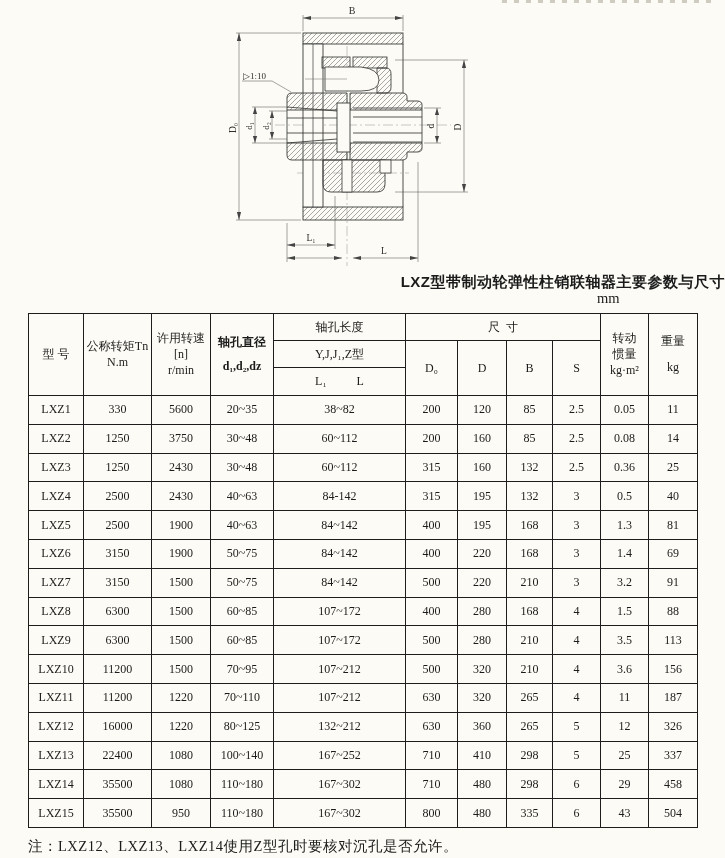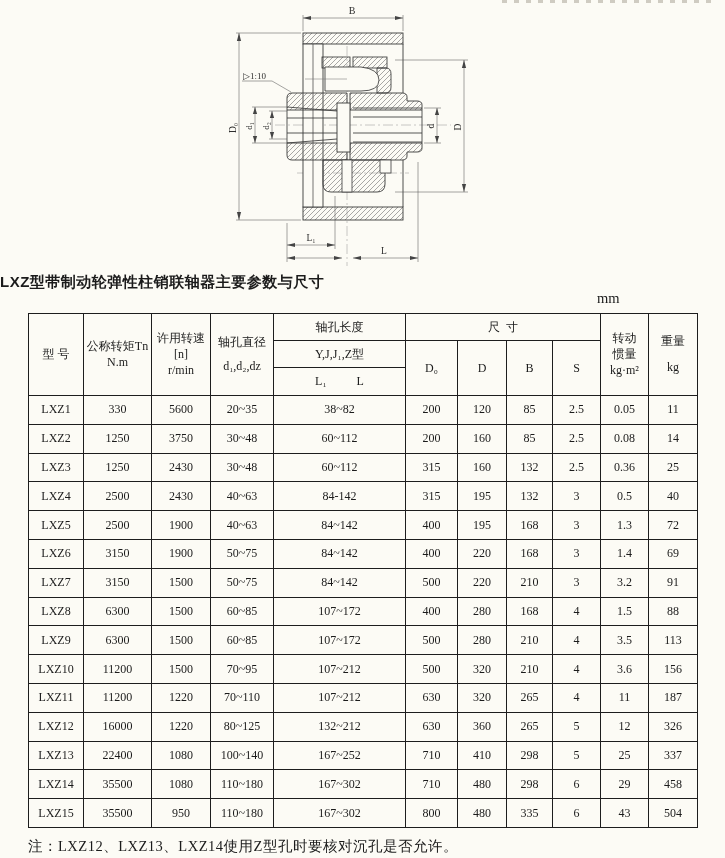--- a/index.html
+++ b/index.html
@@ -14,40 +14,40 @@
   .top-remnant {
     position:absolute; left:502px; top:0; width:212px; height:3px;
     background:repeating-linear-gradient(90deg,#b7b2a6 0 5px,transparent 5px 12px);
     opacity:.65;
   }
   svg.drawing { position:absolute; left:225px; top:0; width:500px; height:270px; }
   svg text { font-family:"Liberation Serif","DejaVu Serif",serif; fill:#2e2e2e; }
 
   .title-row { position:absolute; top:273px; left:0; width:725px; height:20px; }
   .doc-title {
-    width:100%; text-align:left;
+    width:100%; text-align:right;
     font-family:"Liberation Sans","DejaVu Sans",sans-serif;
     font-weight:700; font-size:15px; letter-spacing:.5px;
   }
   .unit-label { position:absolute; left:597px; top:1px; font-size:14.5px;margin-top:16px; }
 
   table.params {
     position:absolute; left:28px; top:313px; width:669px;
     border-collapse:collapse; table-layout:fixed;
     font-size:12px;
   }
   table.params th, table.params td {
     border:1px solid #1d1d1d; text-align:center; vertical-align:middle;
     font-weight:normal; padding:0; line-height:1.25;
     overflow:hidden; white-space:nowrap;
   }
   thead tr.hr1 { height:27px; } thead tr.hr2 { height:27px;padding-left:44px; } thead tr.hr3 { height:28px; }
   tbody tr { height:28.8px; }
   .stack { display:flex; flex-direction:column; align-items:center; justify-content:center; }
-  .g2 { gap:1px; } .g10 { gap:9px; } .g12 { gap:11px; }
+  .g2 { gap:1px; } .g10 { gap:9px;font-weight:bold; } .g12 { gap:11px; }
   .ll-row { display:flex; justify-content:center; gap:30px; }
   .wide { letter-spacing:6px; text-indent:6px; }
 
   .footnote { position:absolute; left:28px; top:837px; font-size:14.5px; letter-spacing:.5px; }
 </style>
 </head>
 <body>
 
 <div class="top-remnant"></div>
 
@@ -280,21 +280,21 @@
         <td>LXZ5</td>
         <td>2500</td>
         <td>1900</td>
         <td>40~63</td>
         <td>84~142</td>
         <td>400</td>
         <td>195</td>
         <td>168</td>
         <td>3</td>
         <td>1.3</td>
-        <td>72</td>
+        <td>81</td>
       </tr>
 
       <tr>
         <td>LXZ6</td>
         <td>3150</td>
         <td>1900</td>
         <td>50~75</td>
         <td>84~142</td>
         <td>400</td>
         <td>220</td>

